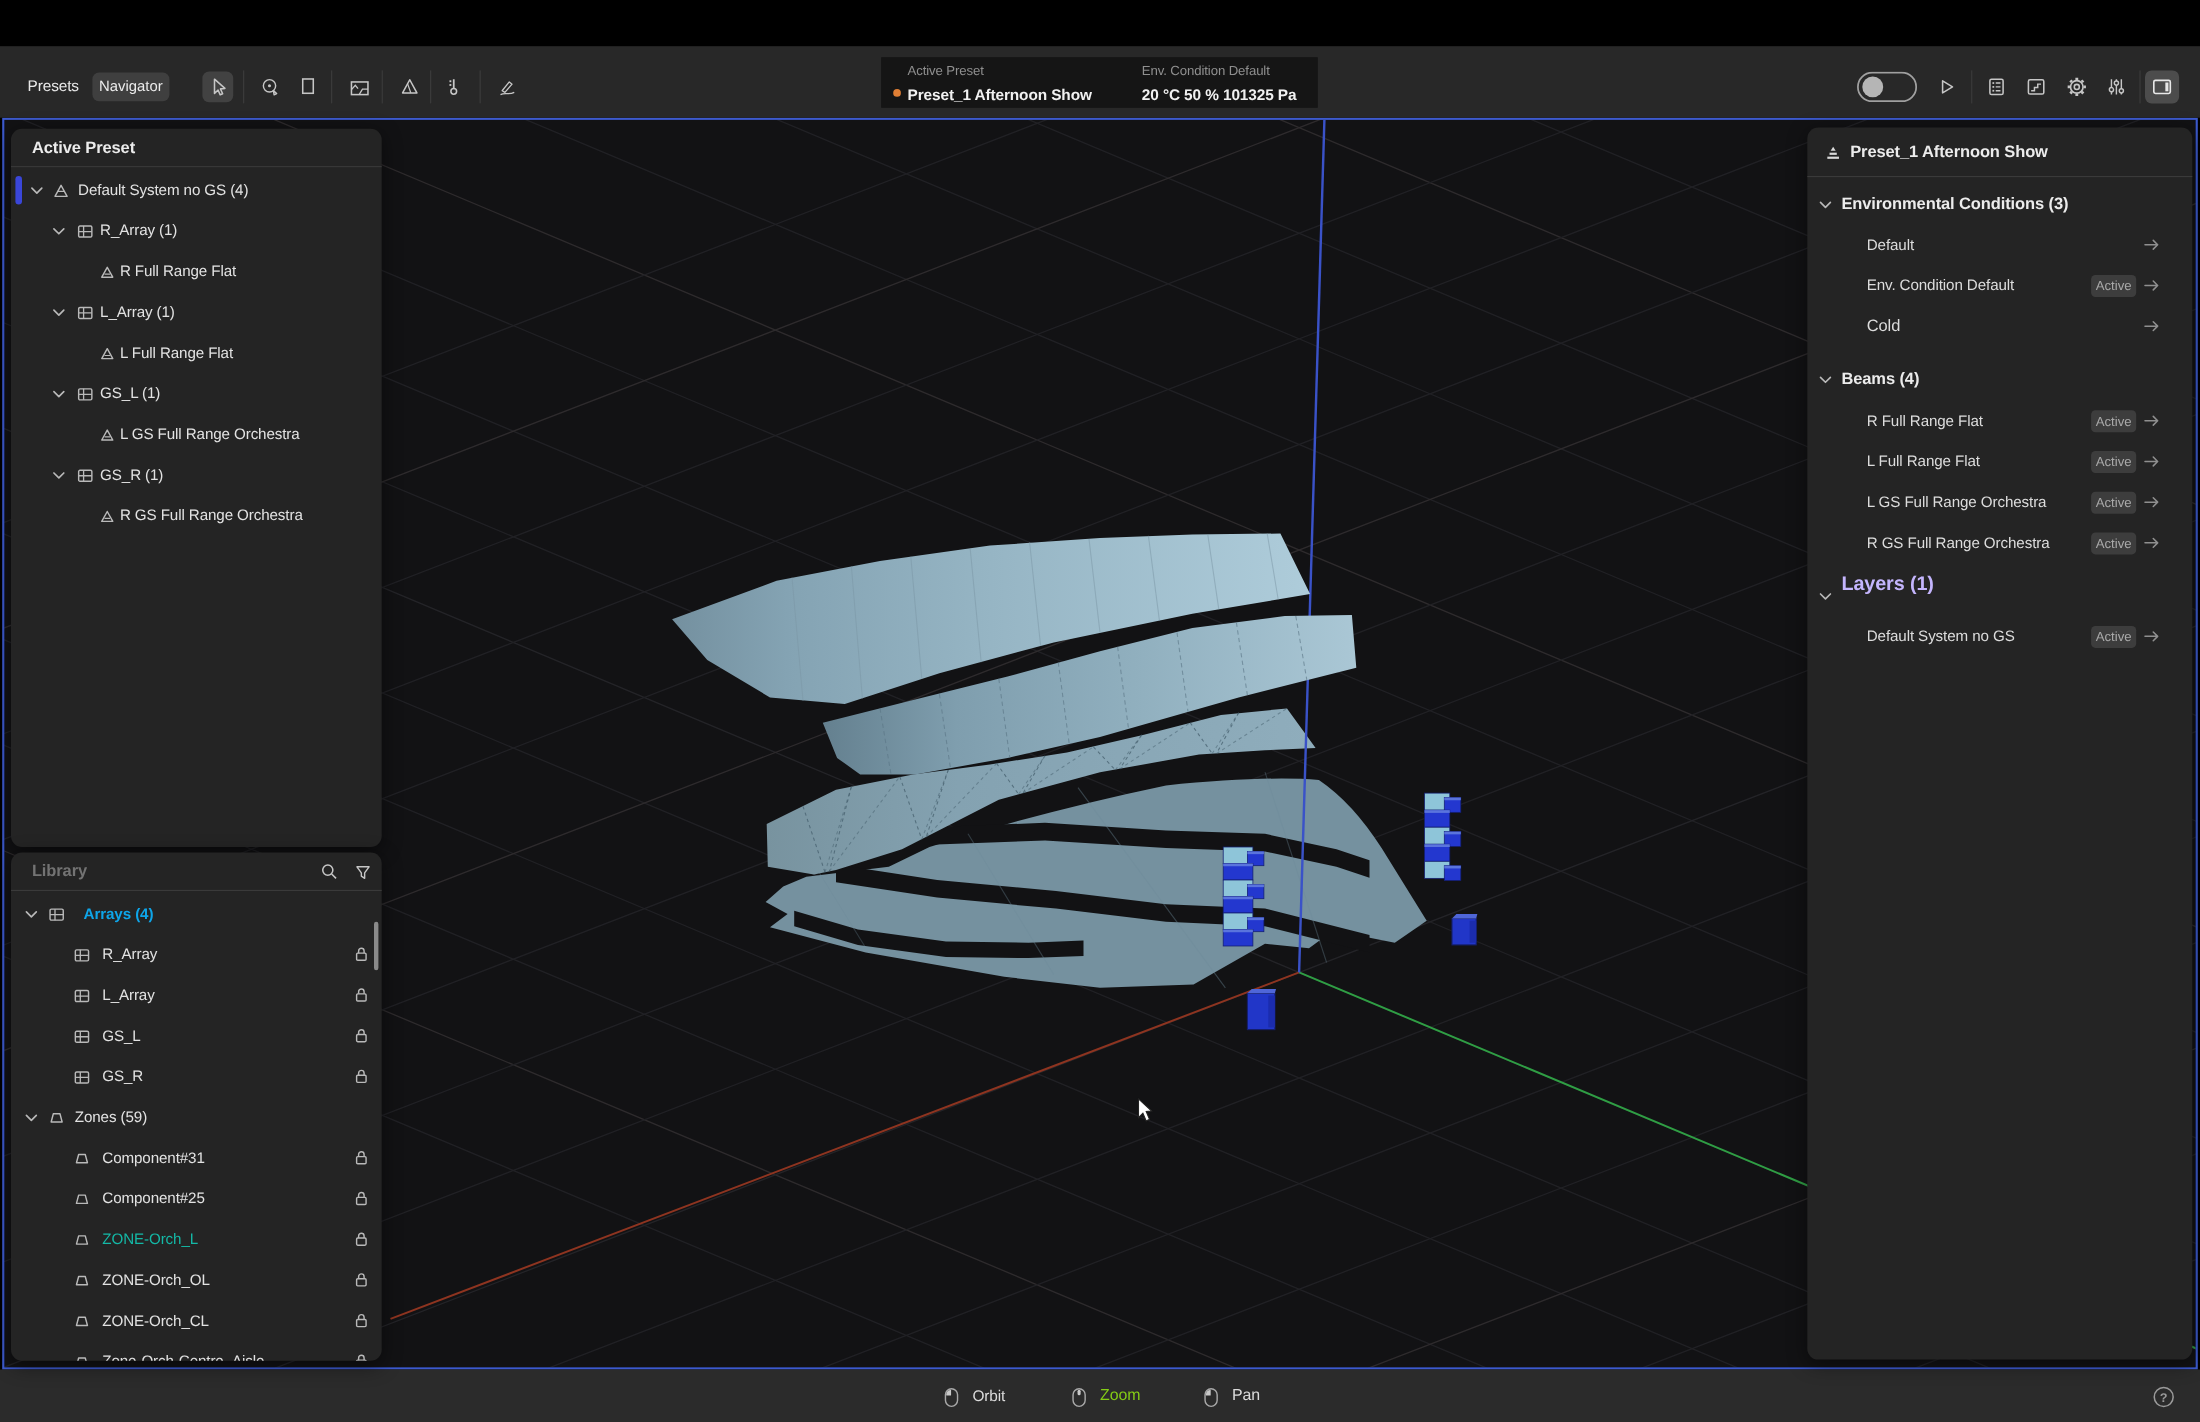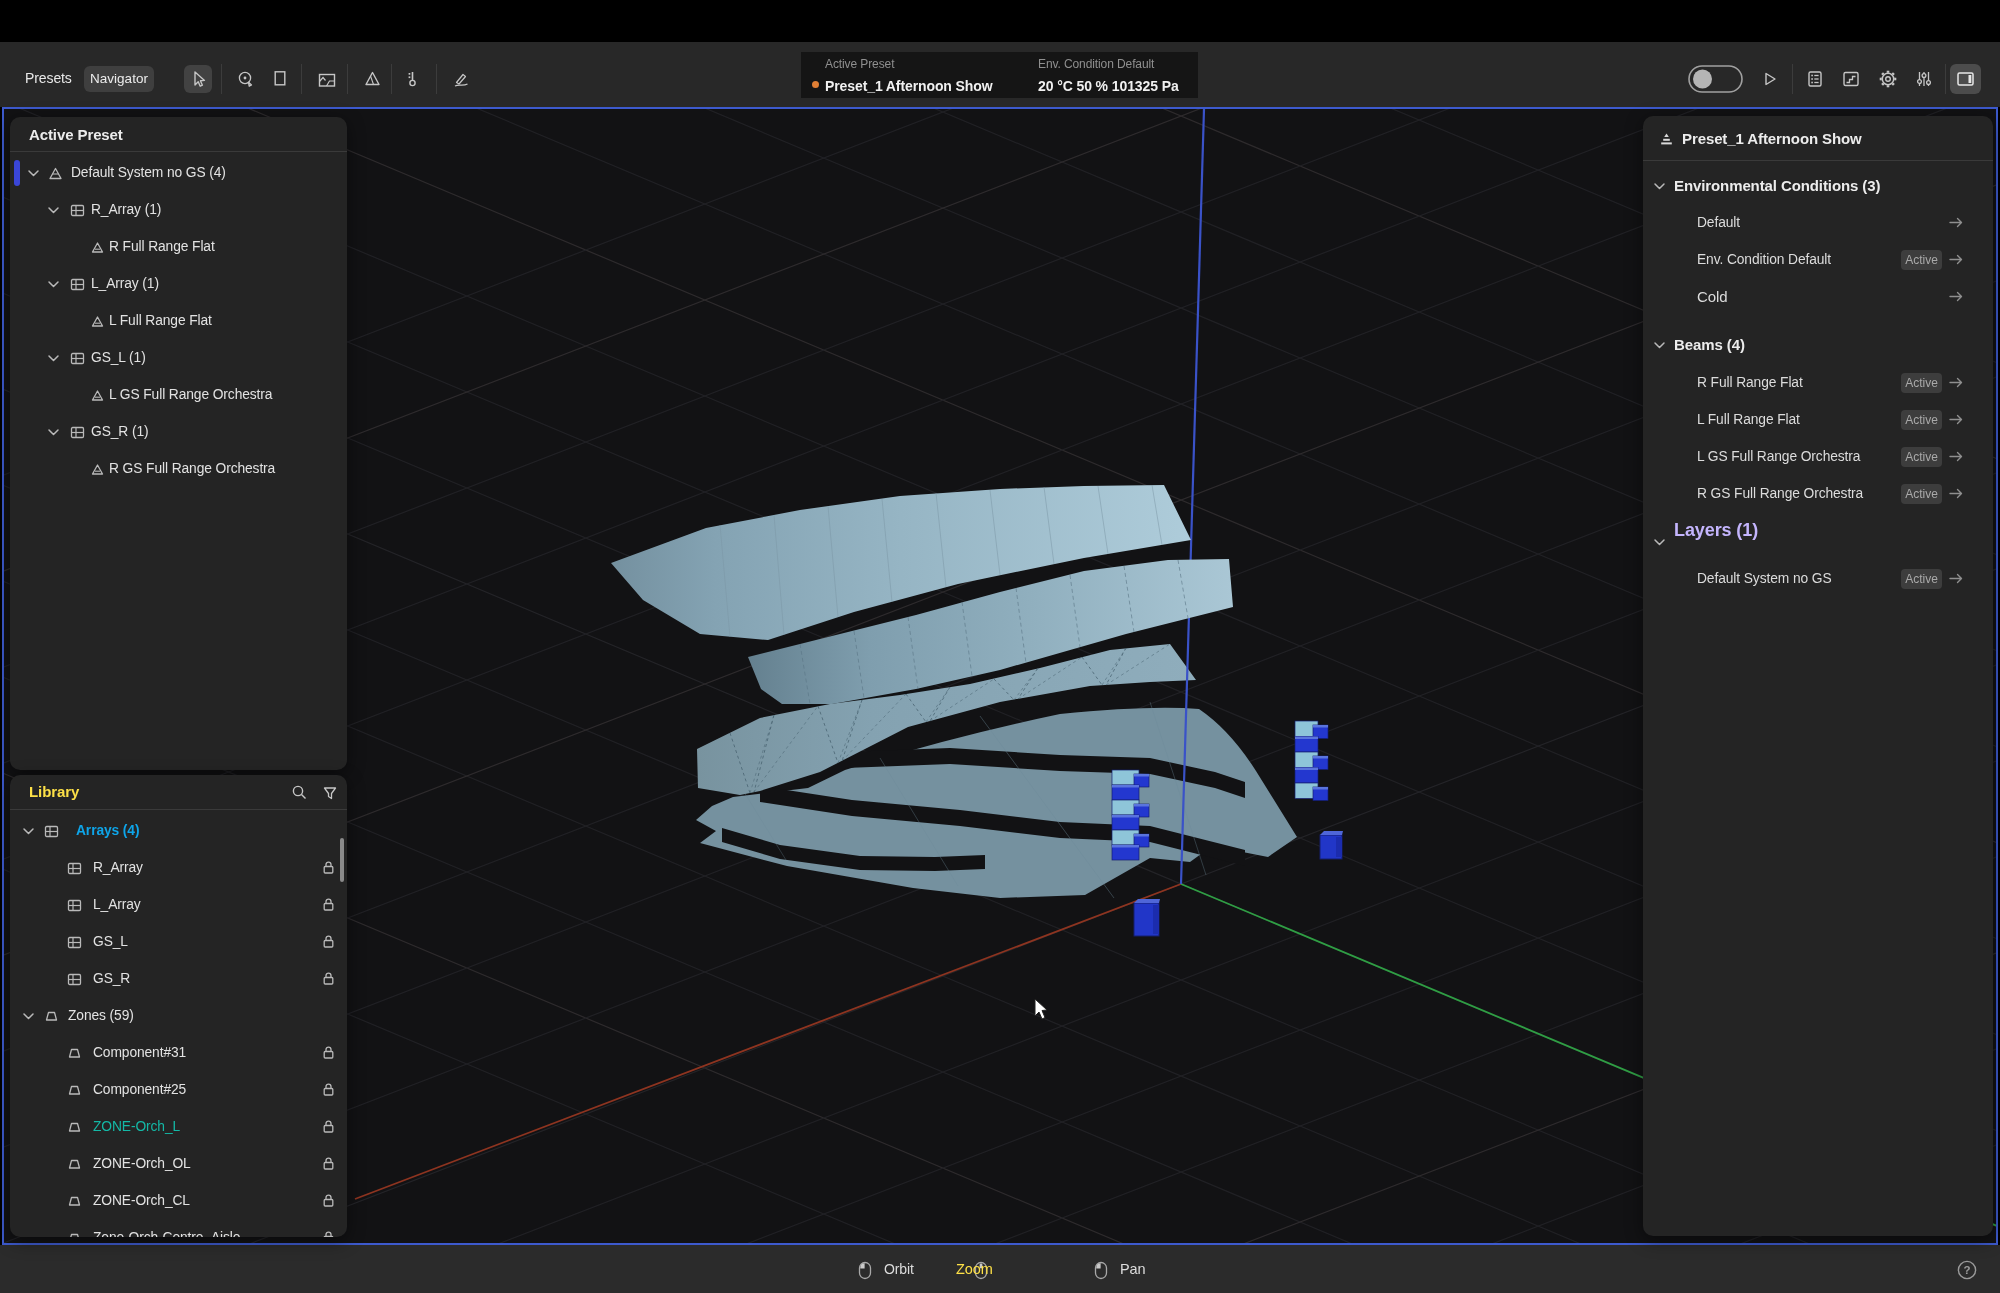--- a/index.html
+++ b/index.html
@@ -311,21 +311,21 @@
       <line x1="1.5" y1="7.5" x2="13.5" y2="7.5" stroke="#b9b9b9" stroke-width="1.2"></line>
       <line x1="6" y1="2.5" x2="6" y2="12.5" stroke="#b9b9b9" stroke-width="1.2"></line>
     </svg></div>
 <div style="position:absolute;left:91px;top:421px;height:22px;line-height:22px;font-family:'Liberation Sans',sans-serif;font-size:13.8px;color:#e2e2e2;font-weight:400;letter-spacing:-0.1px;white-space:nowrap">GS_R (1)</div>
 <div style="position:absolute;left:90px;top:462px"><svg width="15" height="15" viewBox="0 0 15 15" style="">
       <path d="M7.5,3 L12.5,12 L2.5,12 Z" fill="none" stroke="#b9b9b9" stroke-width="1.3" stroke-linejoin="round"></path>
       <line x1="5" y1="9.2" x2="10" y2="9.2" stroke="#b9b9b9" stroke-width="1.1"></line>
     </svg></div>
 <div style="position:absolute;left:109px;top:458px;height:22px;line-height:22px;font-family:'Liberation Sans',sans-serif;font-size:13.8px;color:#e2e2e2;font-weight:400;letter-spacing:-0.1px;white-space:nowrap">R GS Full Range Orchestra</div>
 <div style="position:absolute;left:10px;top:775px;width:337px;height:462px;background:#242424;border-radius:10px;box-shadow:0 4px 18px rgba(0,0,0,.45);overflow:hidden"></div>
-<div style="position:absolute;left:29px;top:781px;height:22px;line-height:22px;font-family:'Liberation Sans',sans-serif;font-size:15px;color:#fde047;font-weight:700;letter-spacing:-0.1px;white-space:nowrap">Library</div>
+<div style="position:absolute;left:29px;top:781px;height:22px;line-height:22px;font-family:'Liberation Sans',sans-serif;font-size:15px;color:#737373;font-weight:700;letter-spacing:-0.1px;white-space:nowrap">Library</div>
 <div style="position:absolute;left:291px;top:784px"><svg width="16" height="16" viewBox="0 0 16 16" style="">
       <circle cx="7" cy="7" r="4.6" fill="none" stroke="#c6c6c6" stroke-width="1.4"></circle>
       <line x1="10.5" y1="10.5" x2="14.5" y2="14.5" stroke="#c6c6c6" stroke-width="1.4"></line>
     </svg></div>
 <div style="position:absolute;left:322px;top:785px"><svg width="15" height="15" viewBox="0 0 15 15" style="">
       <path d="M2.5,3 L13.5,3 L9.5,8.5 L9.5,13.5 L6.5,11.5 L6.5,8.5 Z" fill="none" stroke="#c6c6c6" stroke-width="1.3" stroke-linejoin="round"></path>
     </svg></div>
 <div style="position:absolute;left:10px;top:809px;width:337px;height:1px;background:#3a3a3a"></div>
 <div style="position:absolute;left:340px;top:838px;width:4px;height:44px;border-radius:2px;background:#8a8a8a"></div>
 <div style="position:absolute;left:21px;top:824px"><svg width="15" height="14" viewBox="0 0 15 14" style="">
@@ -494,21 +494,21 @@
     </svg></div>
 <div style="position:absolute;left:857px;top:1261px"><svg width="16" height="19" viewBox="0 0 16 19" style="">
       <rect x="2.5" y="1.5" width="11" height="16" rx="5.5" fill="none" stroke="#a8a8a8" stroke-width="1.3"></rect>
       <path d="M7.6,2.3 L7.6,7.6 L3.3,7.6 L3.3,6.6 A4.4,4.4 0 0 1 7.6,2.3 Z" fill="#c9c9c9"></path>
     </svg></div>
 <div style="position:absolute;left:884px;top:1258px;height:22px;line-height:22px;font-family:'Liberation Sans',sans-serif;font-size:14px;color:#dcdcdc;font-weight:500;letter-spacing:-0.1px;white-space:nowrap">Orbit</div>
 <div style="position:absolute;left:973px;top:1261px"><svg width="16" height="19" viewBox="0 0 16 19" style="">
       <rect x="2.5" y="1.5" width="11" height="16" rx="5.5" fill="none" stroke="#a8a8a8" stroke-width="1.3"></rect>
       <rect x="6.6" y="2.4" width="2.8" height="5" rx="1.4" fill="#c9c9c9"></rect>
     </svg></div>
-<div style="position:absolute;left:956px;top:1258px;height:22px;line-height:22px;font-family:'Liberation Sans',sans-serif;font-size:14.5px;color:#fde047;font-weight:500;letter-spacing:-0.1px;white-space:nowrap">Zoom</div>
+<div style="position:absolute;left:1000px;top:1258px;height:22px;line-height:22px;font-family:'Liberation Sans',sans-serif;font-size:14.5px;color:#84cc16;font-weight:500;letter-spacing:-0.1px;white-space:nowrap">Zoom</div>
 <div style="position:absolute;left:1093px;top:1261px"><svg width="16" height="19" viewBox="0 0 16 19" style="">
       <rect x="2.5" y="1.5" width="11" height="16" rx="5.5" fill="none" stroke="#a8a8a8" stroke-width="1.3"></rect>
       <path d="M7.6,2.3 L7.6,7.6 L3.3,7.6 L3.3,6.6 A4.4,4.4 0 0 1 7.6,2.3 Z" fill="#c9c9c9"></path>
     </svg></div>
 <div style="position:absolute;left:1120px;top:1258px;height:22px;line-height:22px;font-family:'Liberation Sans',sans-serif;font-size:14.5px;color:#dcdcdc;font-weight:500;letter-spacing:-0.1px;white-space:nowrap">Pan</div>
 <div style="position:absolute;left:1957px;top:1260px"><svg width="20" height="20" viewBox="0 0 20 20" style="">
       <circle cx="10" cy="10" r="8.6" fill="none" stroke="#9a9a9a" stroke-width="1.4"></circle>
       <text x="10" y="14.2" font-size="11.5" font-weight="bold" fill="#9a9a9a" text-anchor="middle" font-family="Liberation Sans">?</text>
     </svg></div>
 </body></html>

